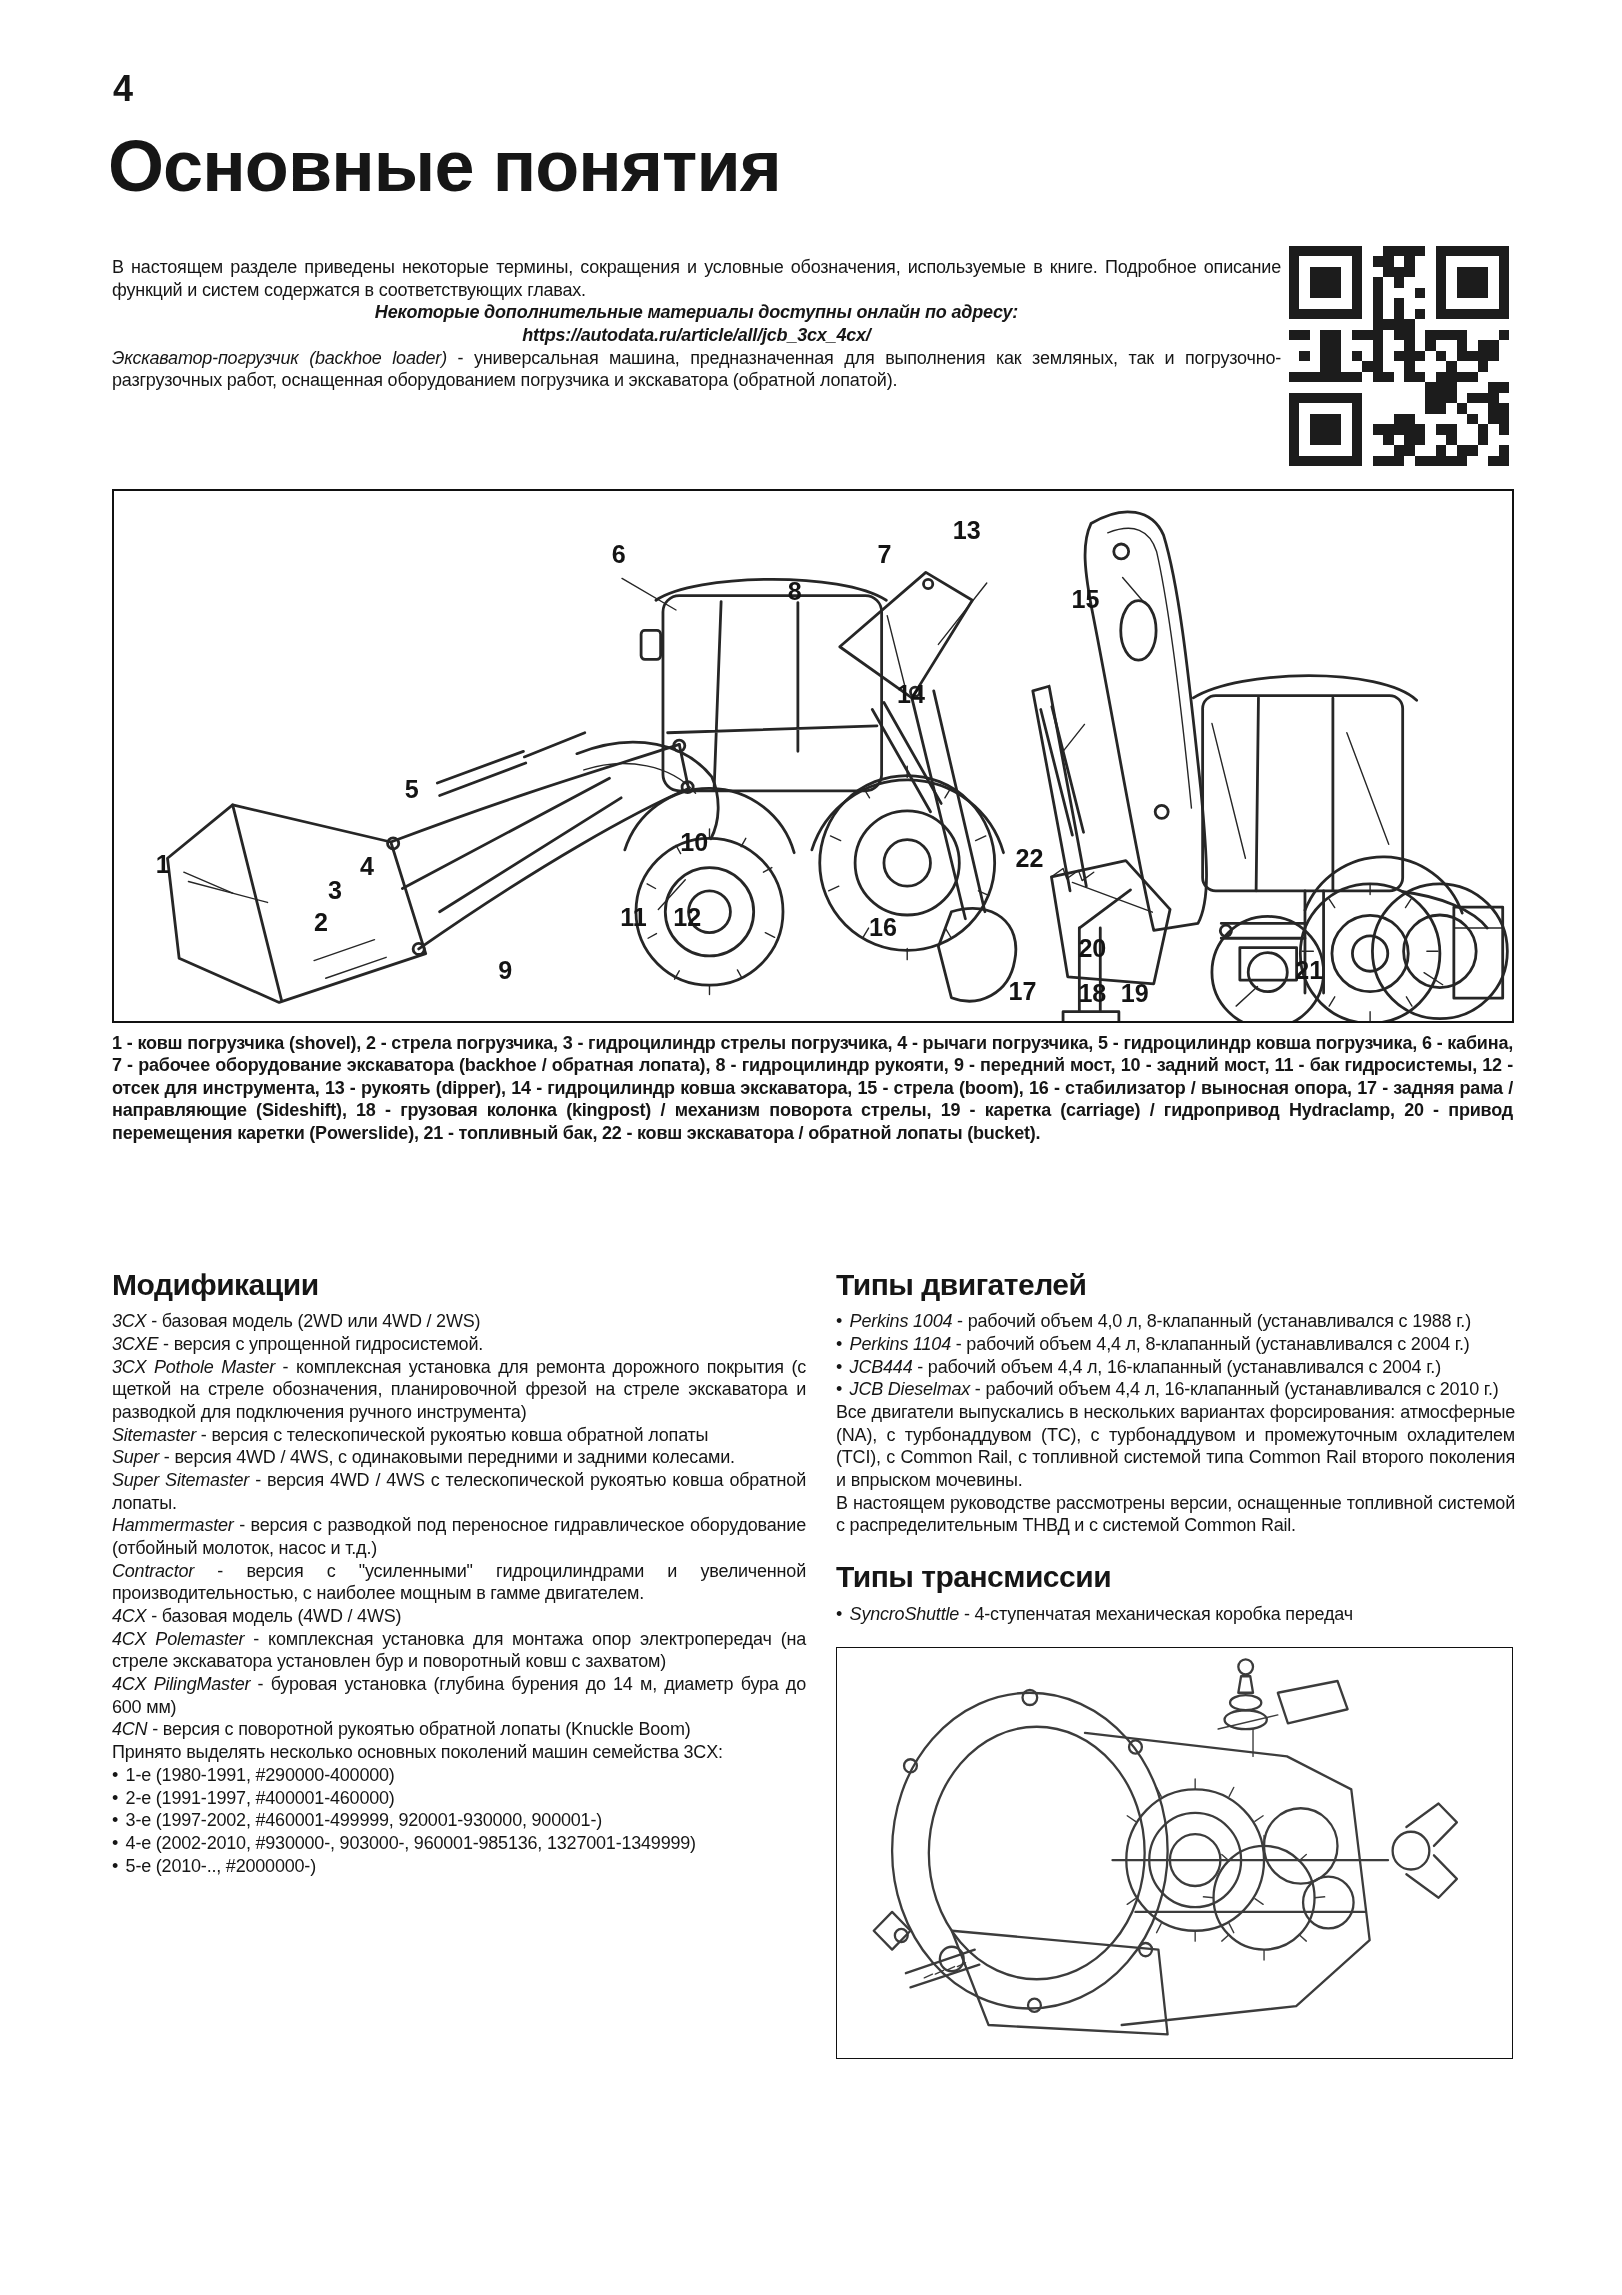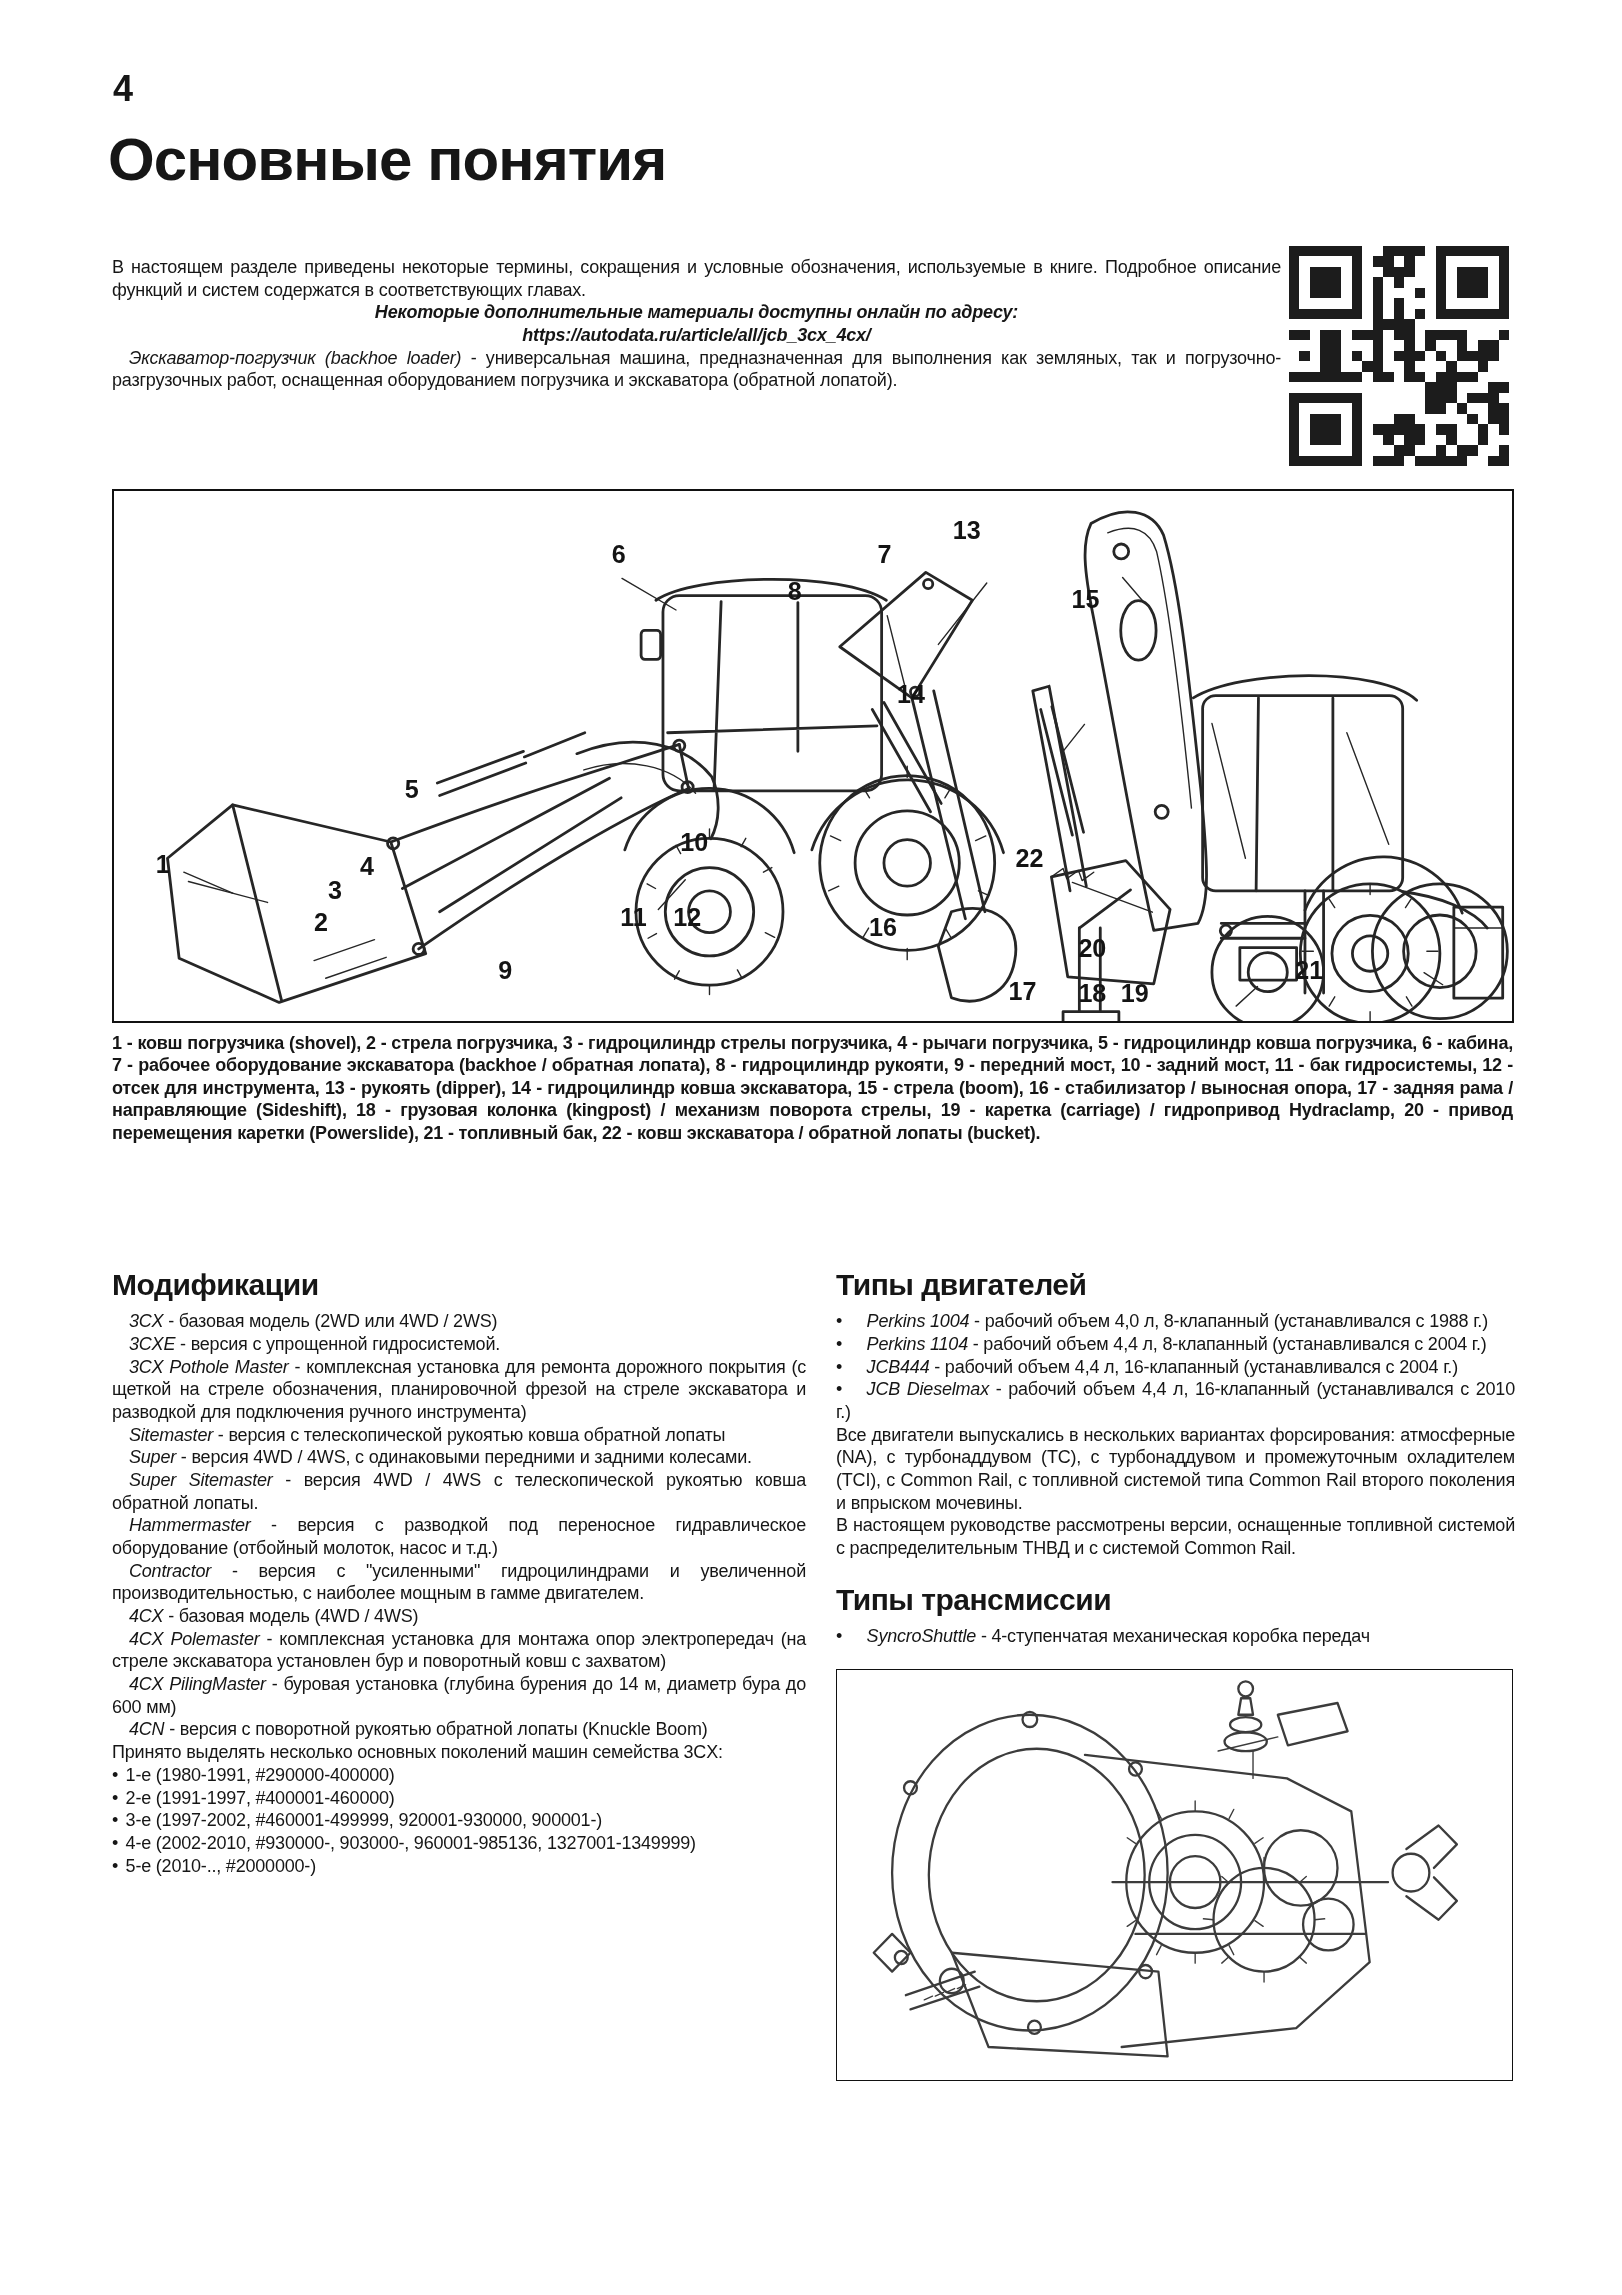--- a/index.html
+++ b/index.html
@@ -1,38 +1,38 @@
 <!DOCTYPE html>
 <html style="font-size:7.5px"><head>
 <meta charset="utf-8">
 <style>
   html,body{margin:0;padding:0;background:#ffffff;}
   body{width:1623px;height:2295px;position:relative;font-family:"Liberation Sans","DejaVu Sans",sans-serif;color:#161616;}
   .page{position:absolute;inset:0;background:#fff;overflow:hidden;}
   .pageno{position:absolute;left:113px;top:68px;font-size:36px;font-weight:700;}
-  h1.title{position:absolute;left:108px;top:125px;margin:0;font-size:60px;font-weight:700;letter-spacing:-0.9px;}
+  h1.title{position:absolute;left:108px;top:125px;margin:0;font-size:72px;font-weight:700;letter-spacing:-0.9px;}
   .introwrap{position:absolute;left:112px;top:256px;width:1169px;}
   p.body-p{margin:0;font-size:18px;line-height:1.26;text-align:justify;letter-spacing:-0.2px;}
   p.centered{text-align:center;}
   .bi{font-weight:700;font-style:italic;}
   .online-note{margin-top:18.7px;}
   .url-line{margin-top:26px;}
   .url-line a{color:#161616;text-decoration:none;text-align:right;}
   .lead{margin-top:30px;}
   .qr{position:absolute;left:1289px;top:246px;width:220px;height:220px;}
   .figure-box{position:absolute;left:112px;top:489px;width:1398px;height:530px;border:2.3px solid #111;background:#fff;}
   .figure-box svg{width:100%;height:100%;display:block;}
   .caption{position:absolute;left:112px;top:1032px;width:1401px;}
   .caption p{font-weight:700;line-height:1.245;}
   .col{position:absolute;top:1268px;}
   .col-left{left:112px;width:694px;}
   .col-right{left:836px;width:679px;}
   h2.h2{margin:0 0 8.4px 0;font-size:30px;font-weight:700;letter-spacing:-0.5px;}
   h2.h2.gap{margin-top:23px;}
-  .it{font-style:italic;margin-left:17px;}
+  .it{font-style:italic;}
   .b{display:inline-block;margin-right:7.5px;}
   .trans-box{margin-top:21.5px;width:675px;height:410px;border:1.9px solid #111;background:#fff;}
   .trans-box svg{width:100%;height:100%;display:block;}
   .callout{font:700 54px "Liberation Sans","DejaVu Sans",sans-serif;fill:#141414;}
   .art{stroke:#262626;fill:none;stroke-width:6;stroke-linecap:round;stroke-linejoin:round;}
   .art2{stroke:#3c3c3c;fill:none;stroke-width:5;stroke-linecap:round;stroke-linejoin:round;}
   .thin{stroke-width:3;}
 </style>
 </head>
 <body>

